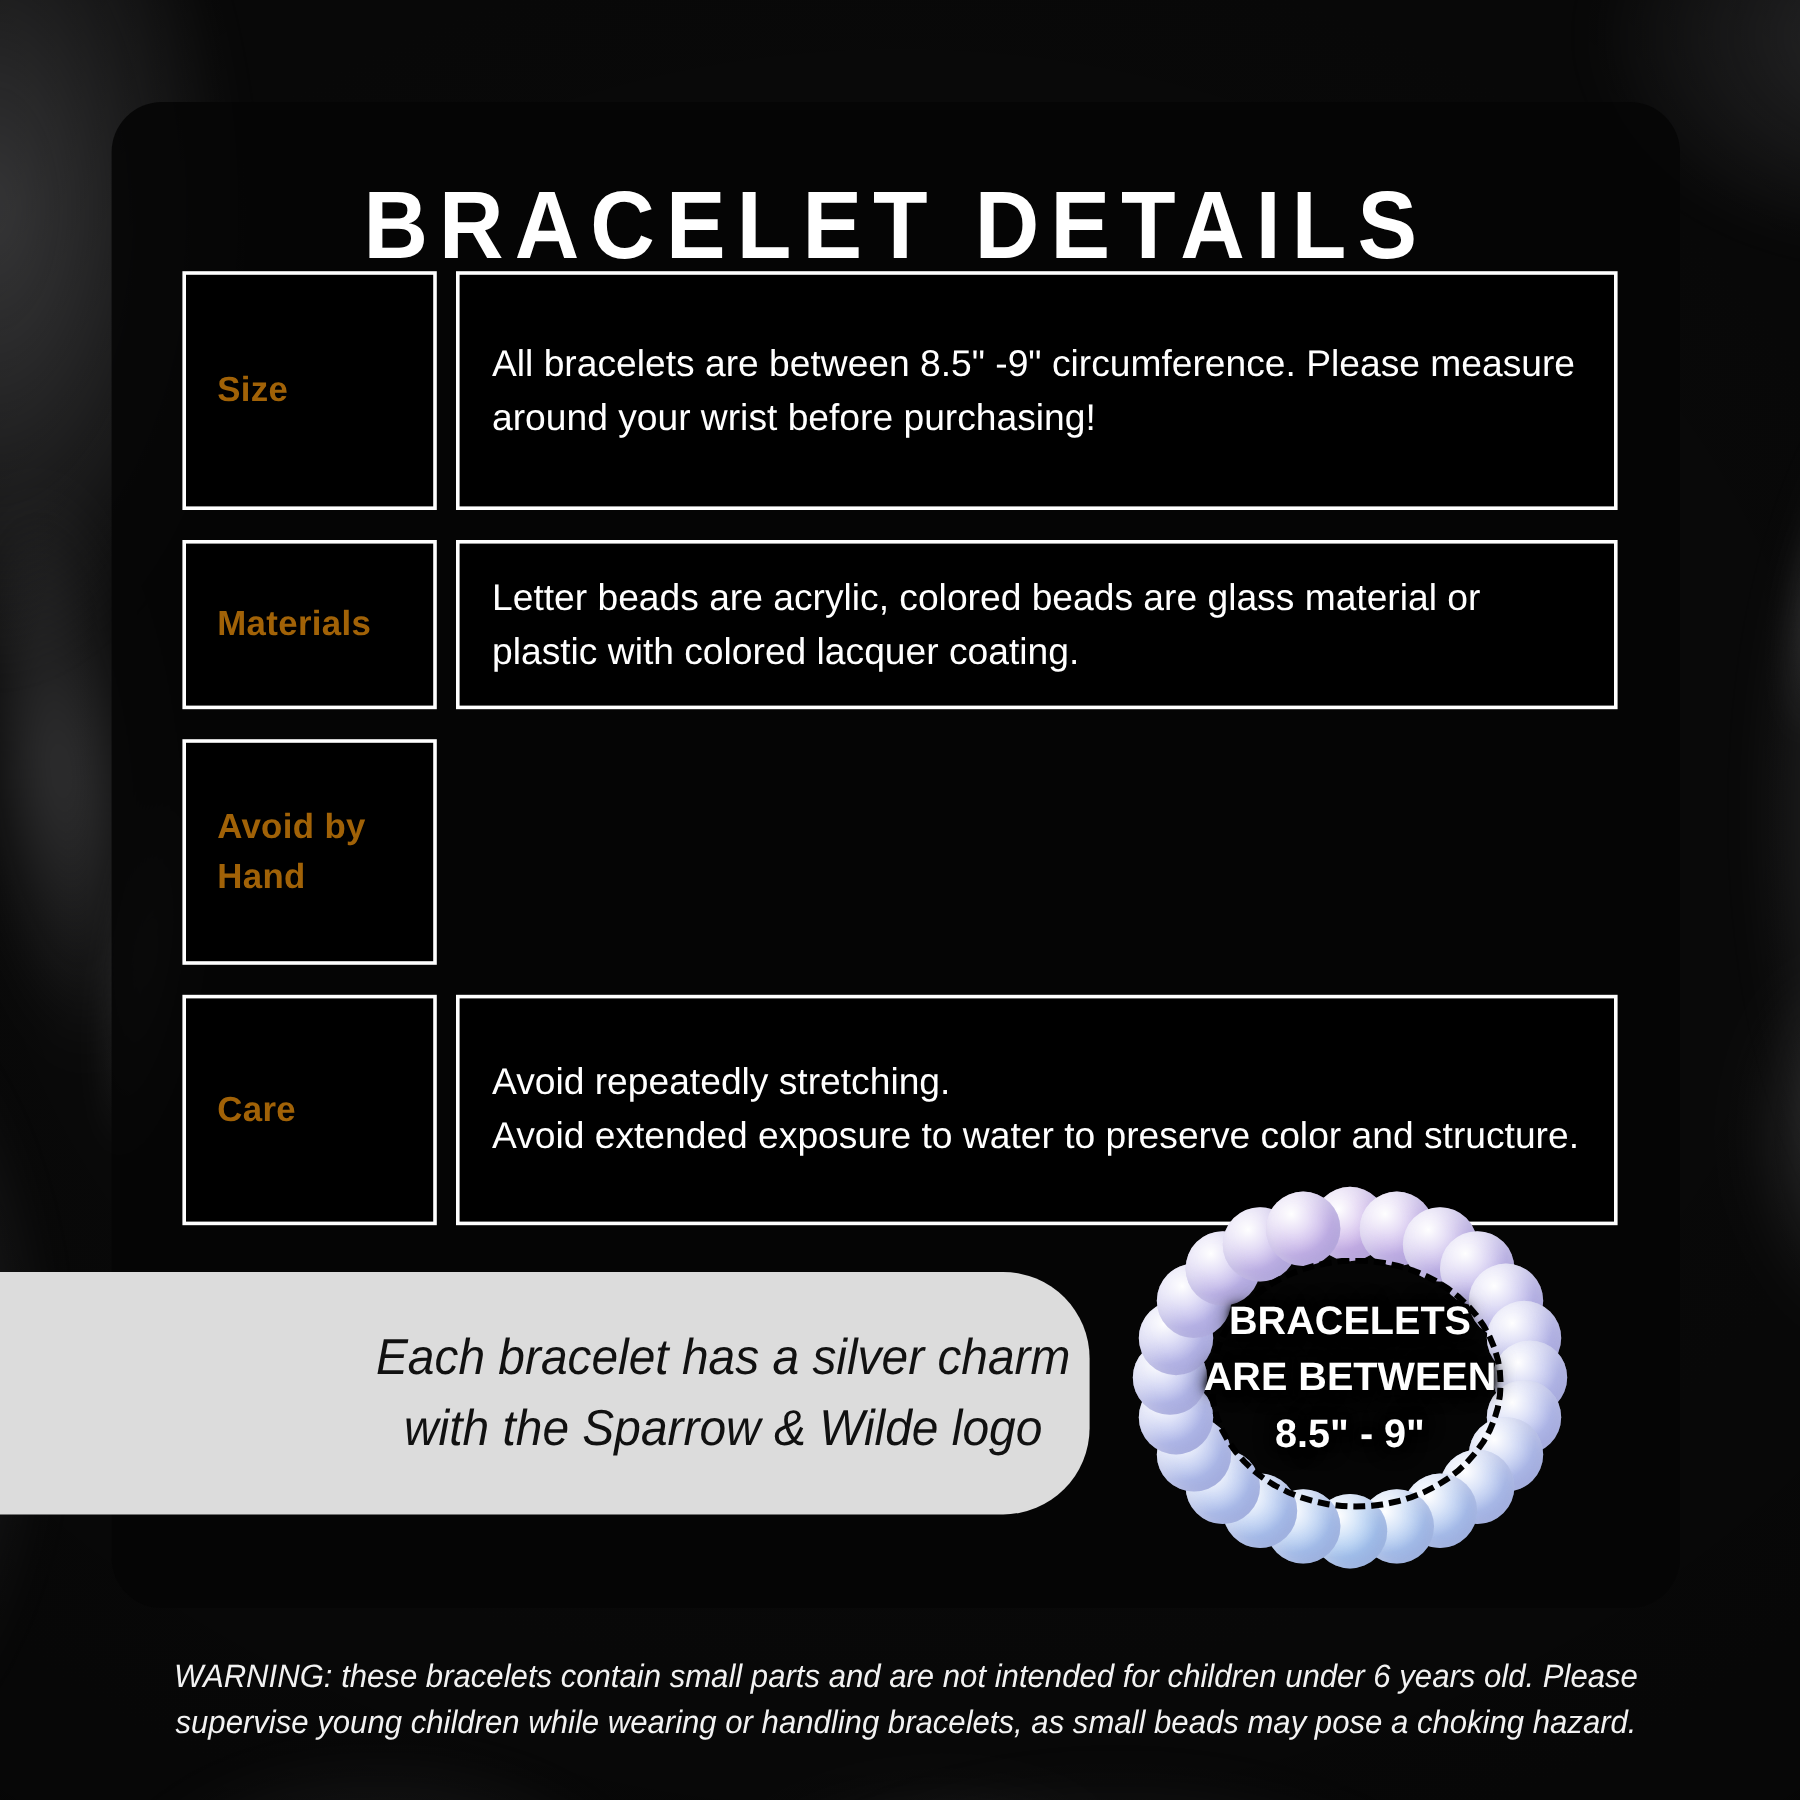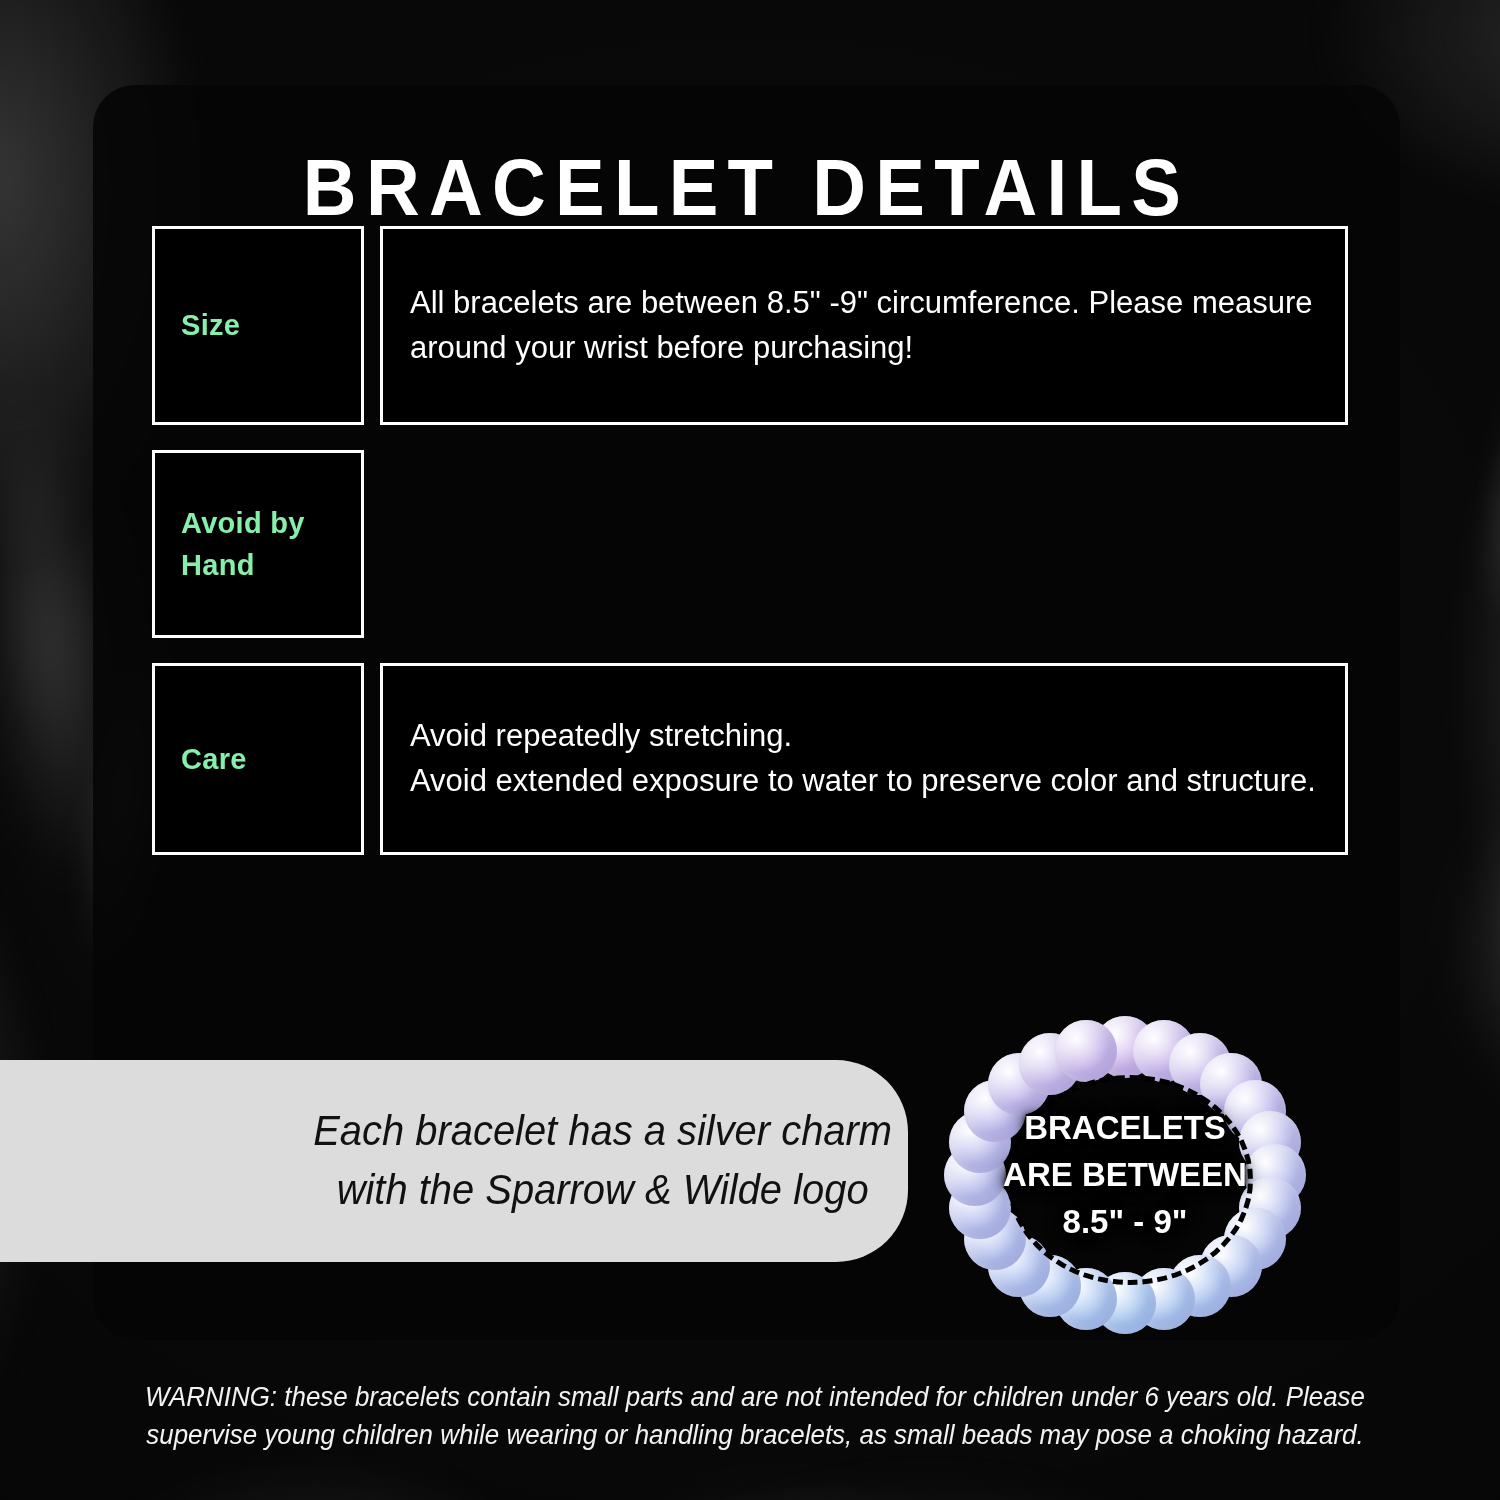--- a/index.html
+++ b/index.html
@@ -73,21 +73,21 @@
   .row:last-child{margin-bottom:0;align-items:flex-end;}
   .label-cell{
     width:212px;flex:0 0 212px;
     border:3px solid #fff;
     background:#000;
     display:flex;align-items:center;
     padding-left:26px;
     box-sizing:border-box;
   }
   .label-cell .lbl{
-    color:#86efac;font-weight:bold;font-size:29px;line-height:1.45;
+    color:#a16207;font-weight:bold;font-size:29px;line-height:1.45;
     letter-spacing:.3px;
   }
   .content-cell{
     flex:1 1 auto;margin-left:16px;
     border:3px solid #fff;
     background:#000;
     display:flex;align-items:center;
     padding:18px 26px 18px 27px;
     box-sizing:border-box;
   }
@@ -110,21 +110,21 @@
   }
   #charm .charm-txt{
     color:#111;
     font-style:italic;font-size:42px;line-height:1.4;text-align:center;
     transform:scaleX(.95);
     padding-left:40px;
   }
 
   
   #badge{
-    position:absolute;left:945px;top:1025px;width:360px;height:300px;
+    position:absolute;left:945px;top:998px;width:360px;height:300px;
     z-index:8;
   }
   #beadring{position:absolute;inset:0;}
   .bead{
     position:absolute;width:62px;height:62px;border-radius:50%;
     margin-left:-31px;margin-top:-31px;
     box-shadow:inset -8px -8px 16px rgba(120,120,180,.30),
                inset 7px 7px 14px rgba(255,255,255,.55);
   }
   #dashring{
@@ -167,20 +167,28 @@
 
   <div class="row r1">
     <div class="label-cell">
       <span class="lbl">Size</span>
     </div>
     <div class="content-cell">
       <span class="txt">All bracelets are between 8.5" -9" circumference. Please measure around your wrist before purchasing!</span>
     </div>
   </div>
 
+  <div class="row r2">
+    <div class="label-cell">
+      <span class="lbl">Materials</span>
+    </div>
+    <div class="content-cell">
+      <span class="txt">Letter beads are acrylic, colored beads are glass material or plastic with colored lacquer coating.</span>
+    </div>
+  </div>
 
   <div class="row r3">
     <div class="label-cell">
       <span class="lbl">Avoid by Hand</span>
     </div>
   </div>
 
   <div class="row r4">
     <div class="label-cell">
       <span class="lbl">Care</span>

